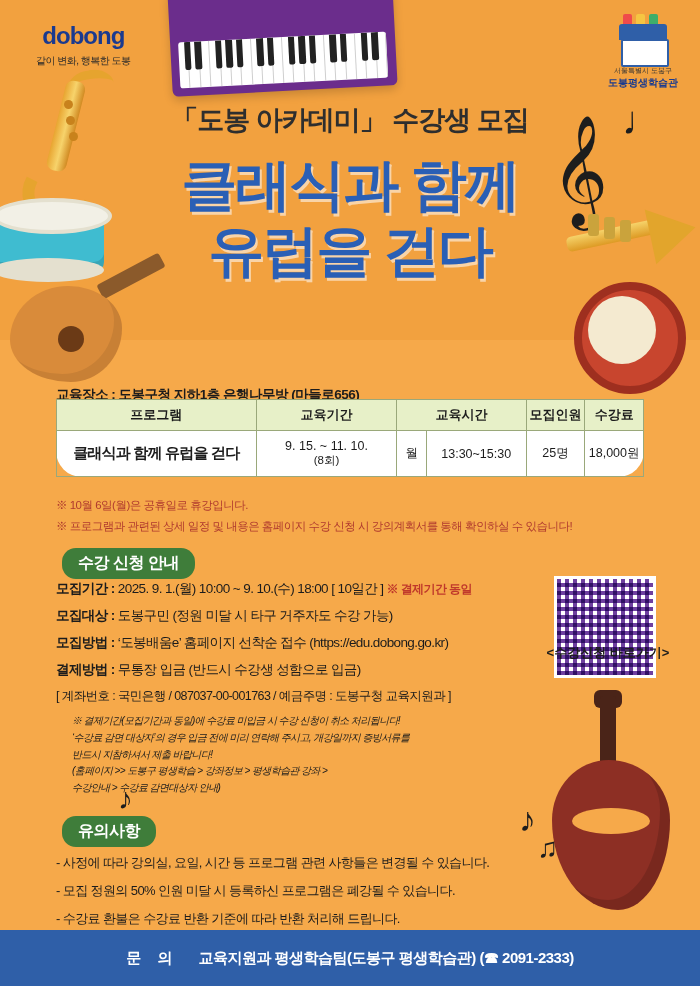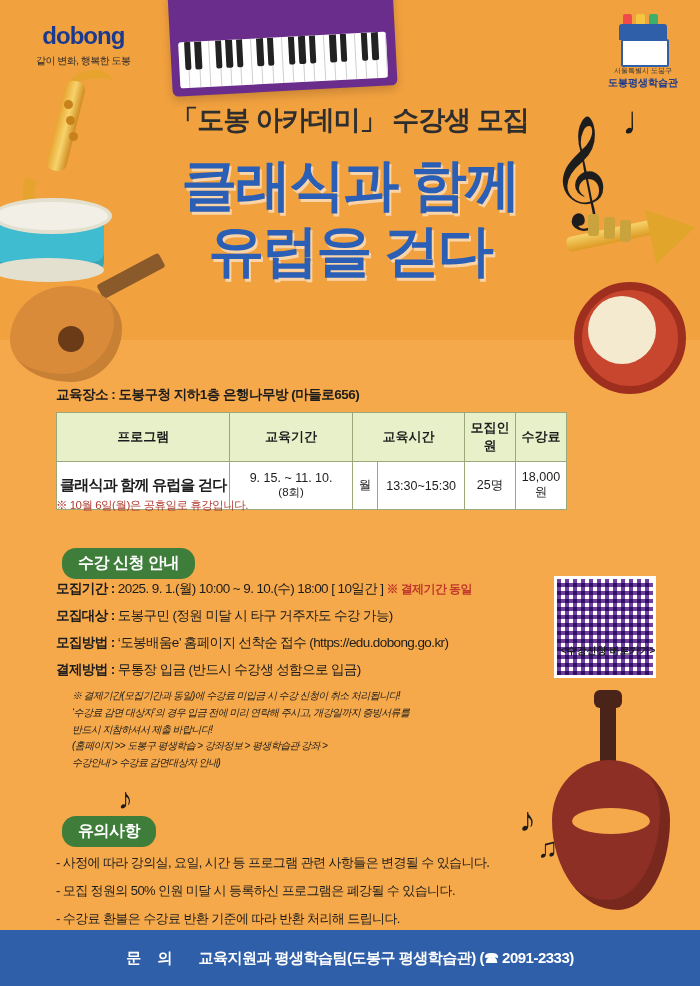--- a/index.html
+++ b/index.html
@@ -175,23 +175,24 @@
   .sec2{position:absolute;left:62px;top:548px;}
   .sec3{position:absolute;left:62px;top:816px;}
 
   .place{
     position:absolute;left:56px;top:386px;font-size:13.5px;font-weight:bold;color:#1c1c1c;
     letter-spacing:-0.5px;
   }
 
   
   .tbl{
-    position:absolute;left:56px;top:412px;width:511px;
+    position:absolute;left:56px;top:399px;width:588px;
     border-collapse:collapse;background:#fff;
     font-size:12.5px;
+    border-radius:26px;
   }
   .tbl th{
     background:#e7f0c8;border:1px solid #9aa87a;color:#1c1c1c;
     font-weight:bold;padding:6px 2px;font-size:13px;
   }
   .tbl td{
     border:1px solid #9aa87a;padding:8px 2px;text-align:center;color:#1c1c1c;
   }
   .tbl td.prog{font-weight:bold;font-size:15px;letter-spacing:-0.8px;}
   .tbl td .l2{display:block;font-size:11.5px;}
@@ -215,21 +216,21 @@
   .qr{
     position:absolute;right:44px;top:576px;width:96px;height:96px;
     background:
       repeating-linear-gradient(0deg,#6f3fa0 0 4px,#fff 4px 8px),
       repeating-linear-gradient(90deg,#6f3fa0 0 4px,#fff 4px 8px);
     background-blend-mode:multiply;
     border:3px solid #fff;
   }
   .qr-cap{
     position:absolute;right:28px;top:644px;width:128px;text-align:center;
-    font-size:10px;font-weight:bold;color:#1c1c1c;
+    font-size:13px;font-weight:bold;color:#1c1c1c;
   }
 
   
   .caution{
     position:absolute;left:56px;top:854px;width:560px;color:#1c1c1c;
   }
   .caution p{margin:0 0 10px 0;font-size:13px;letter-spacing:-0.6px;}
 
   
   .cello{
@@ -375,20 +376,21 @@
         <td style="width:5%">월</td>
         <td>13:30~15:30</td>
         <td>25명</td>
         <td>18,000원</td>
       </tr>
     </tbody>
   </table>
 
   <div class="notes">
     <p>※ 10월 6일(월)은 공휴일로 휴강입니다.</p>
+    <p>※ 프로그램과 관련된 상세 일정 및 내용은 홈페이지 수강 신청 시 강의계획서를 통해 확인하실 수 있습니다!</p>
   </div>
 
   <div class="sec2">
     <span class="chip">수강 신청 안내</span>
   </div>
 
   <div class="apply">
     <div class="row">
       <b>모집기간 :</b>
       <span>2025. 9. 1.(월) 10:00 ~ 9. 10.(수) 18:00 [ 10일간 ]</span>
@@ -399,20 +401,21 @@
       <span>도봉구민 (정원 미달 시 타구 거주자도 수강 가능)</span>
     </div>
     <div class="row">
       <b>모집방법 :</b>
       <span>‘도봉배움e’ 홈페이지 선착순 접수 (https://edu.dobong.go.kr)</span>
     </div>
     <div class="row">
       <b>결제방법 :</b>
       <span>무통장 입금 (반드시 수강생 성함으로 입금)</span>
     </div>
+    <div class="acct">[ 계좌번호 : 국민은행 / 087037-00-001763 / 예금주명 : 도봉구청 교육지원과 ]</div>
     <div class="bullet">
       <span class="ind">※ 결제기간(모집기간과 동일)에 수강료 미입금 시 수강 신청이 취소 처리됩니다!</span>
       <span class="ind">‘수강료 감면 대상자’의 경우 입금 전에 미리 연락해 주시고, 개강일까지 증빙서류를</span>
       <span class="ind">반드시 지참하셔서 제출 바랍니다!</span>
       <span class="ind">(홈페이지 &gt;&gt; 도봉구 평생학습 &gt; 강좌정보 &gt; 평생학습관 강좌 &gt;</span>
       <span class="ind">수강안내 &gt; 수강료 감면대상자 안내)</span>
     </div>
   </div>
 
   <div class="qr"></div>

